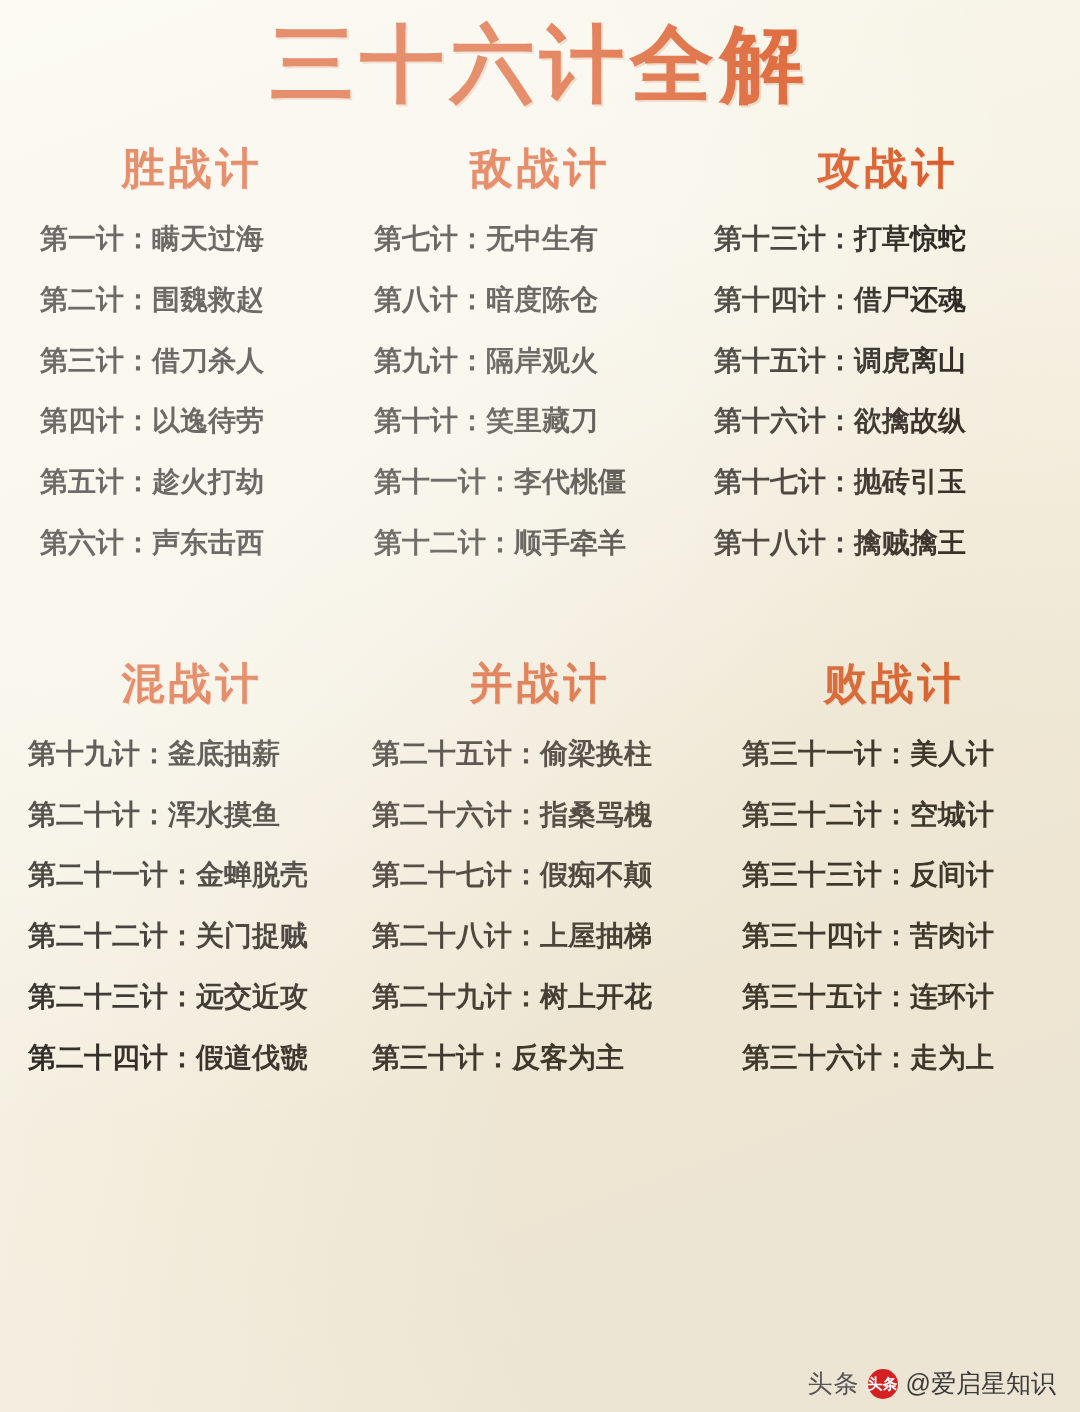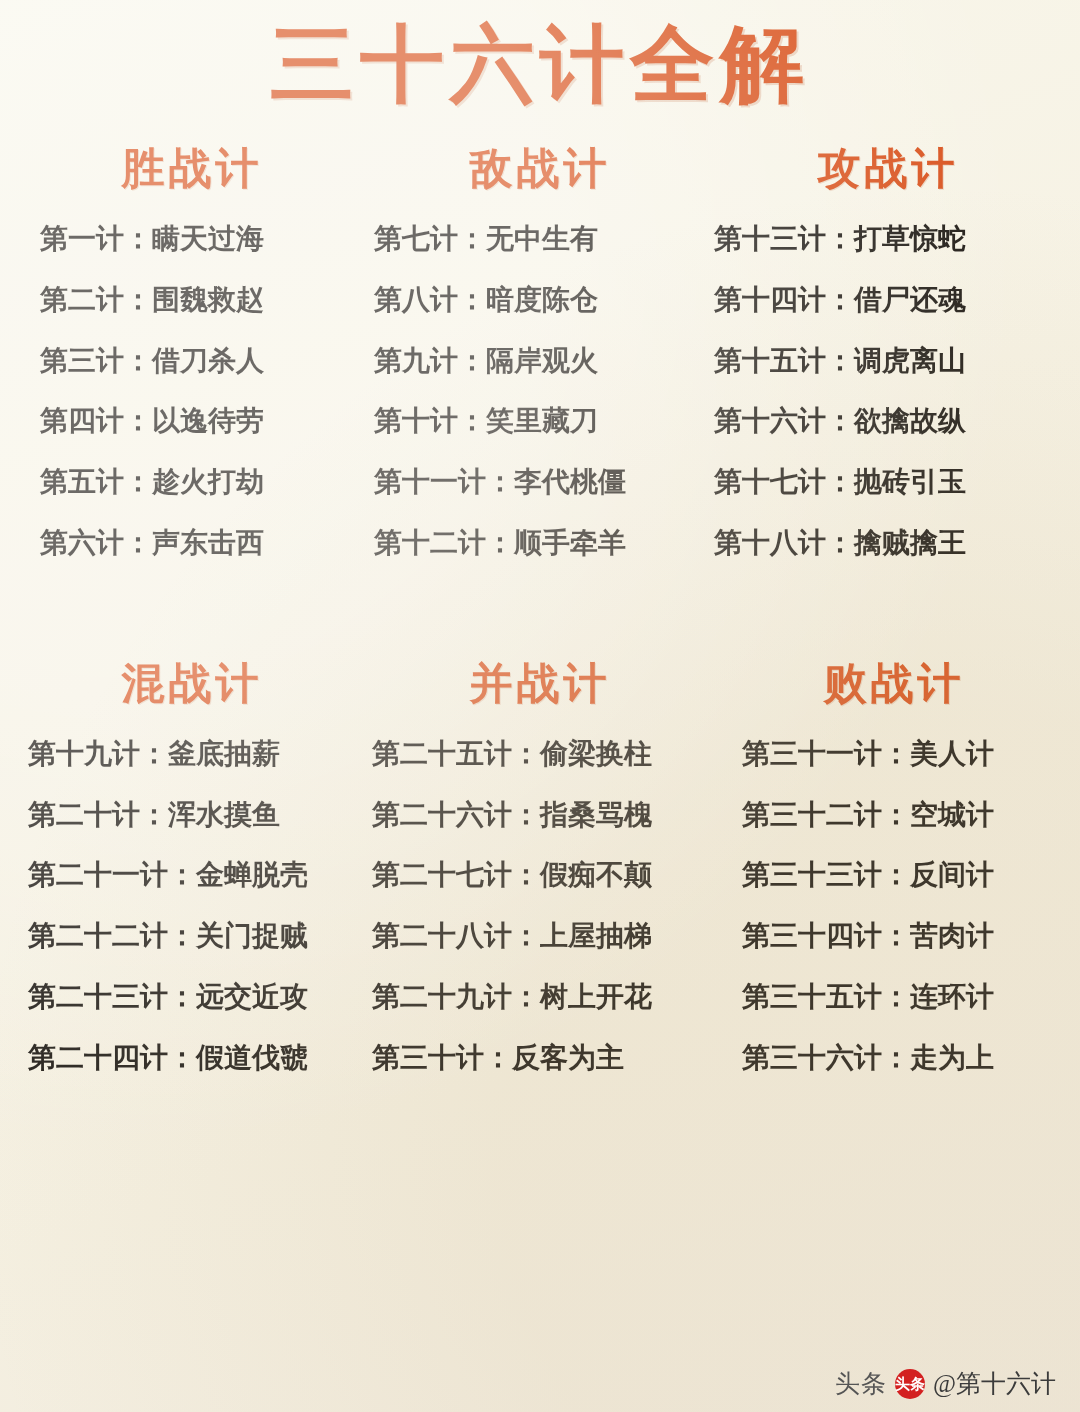--- a/index.html
+++ b/index.html
@@ -89,21 +89,21 @@
 
   .footer {
     position: absolute;
     right: 24px;
     bottom: 12px;
     display: flex;
     align-items: center;
     gap: 8px;
     font-size: 25px;
     color: #4a4a4a;
-    font-family: Liberation Serif, serif;
+    font-family: Liberation Sans, sans-serif;
   }
   .footer .brand {
     color: #555;
     letter-spacing: 1px;
   }
   .footer .logo {
     display: inline-block;
     width: 30px;
     height: 30px;
     border-radius: 50%;
@@ -282,15 +282,15 @@
             <span class="idx">第三十六计</span><span class="sep">：</span><span class="name">走为上</span>
           </li>
         </ul>
       </div>
     </div>
   </div>
 
   <div class="footer">
     <span class="brand">头条</span>
     <span class="logo">头条</span>
-    <span class="handle">@第十六计</span>
+    <span class="handle">@爱启星知识</span>
   </div>
 </div>
 
 </body></html>

